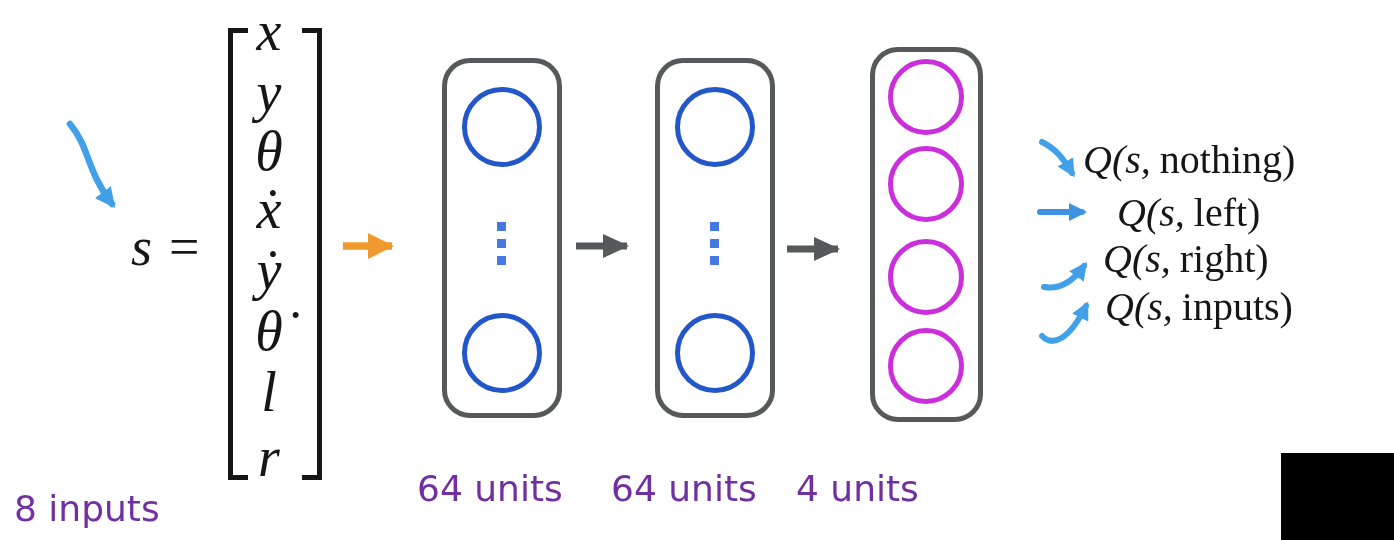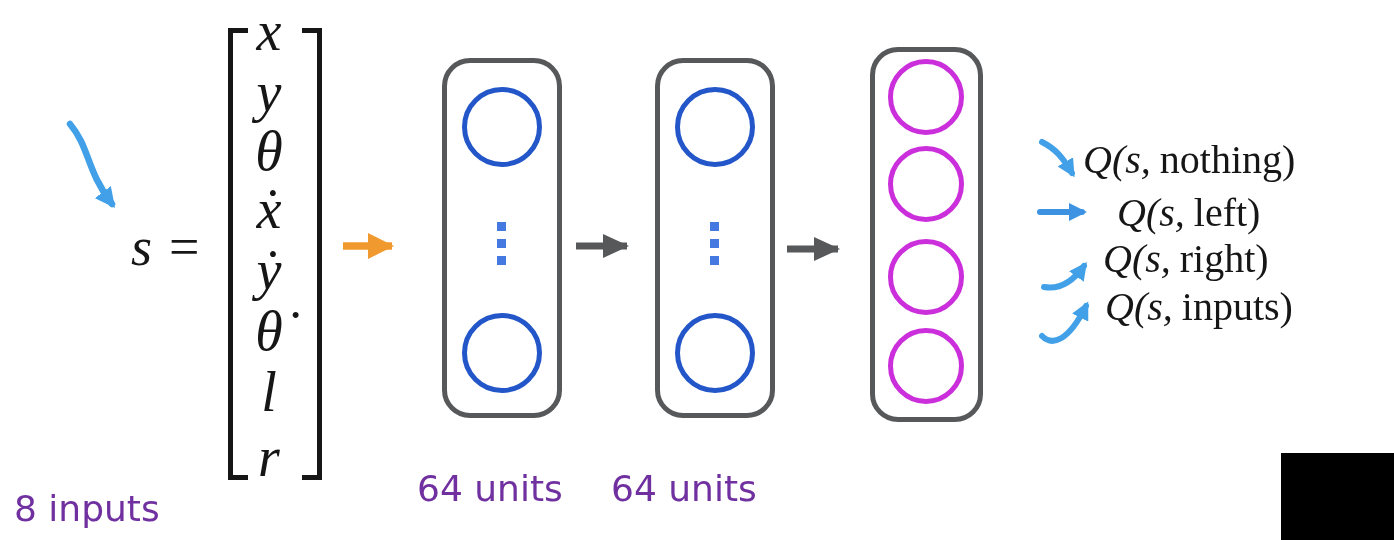--- a/index.html
+++ b/index.html
@@ -166,16 +166,17 @@
   <div class="q-row" style="left:1103px; top:237px;">
     <span class="q-prefix">Q(s,</span><span class="q-action">right)</span>
   </div>
   <div class="q-row" style="left:1105px; top:285px;">
     <span class="q-prefix">Q(s,</span><span class="q-action">inputs)</span>
   </div>
 
   <div class="plabel" style="left:14px;  top:489px;">8 inputs</div>
   <div class="plabel" style="left:417px; top:469px;">64 units</div>
   <div class="plabel" style="left:611px; top:469px;">64 units</div>
+  <div class="plabel" style="left:796px; top:469px;">4 units</div>
 
   <div class="black-box"></div>
 
 </div>
 
 </body></html>

